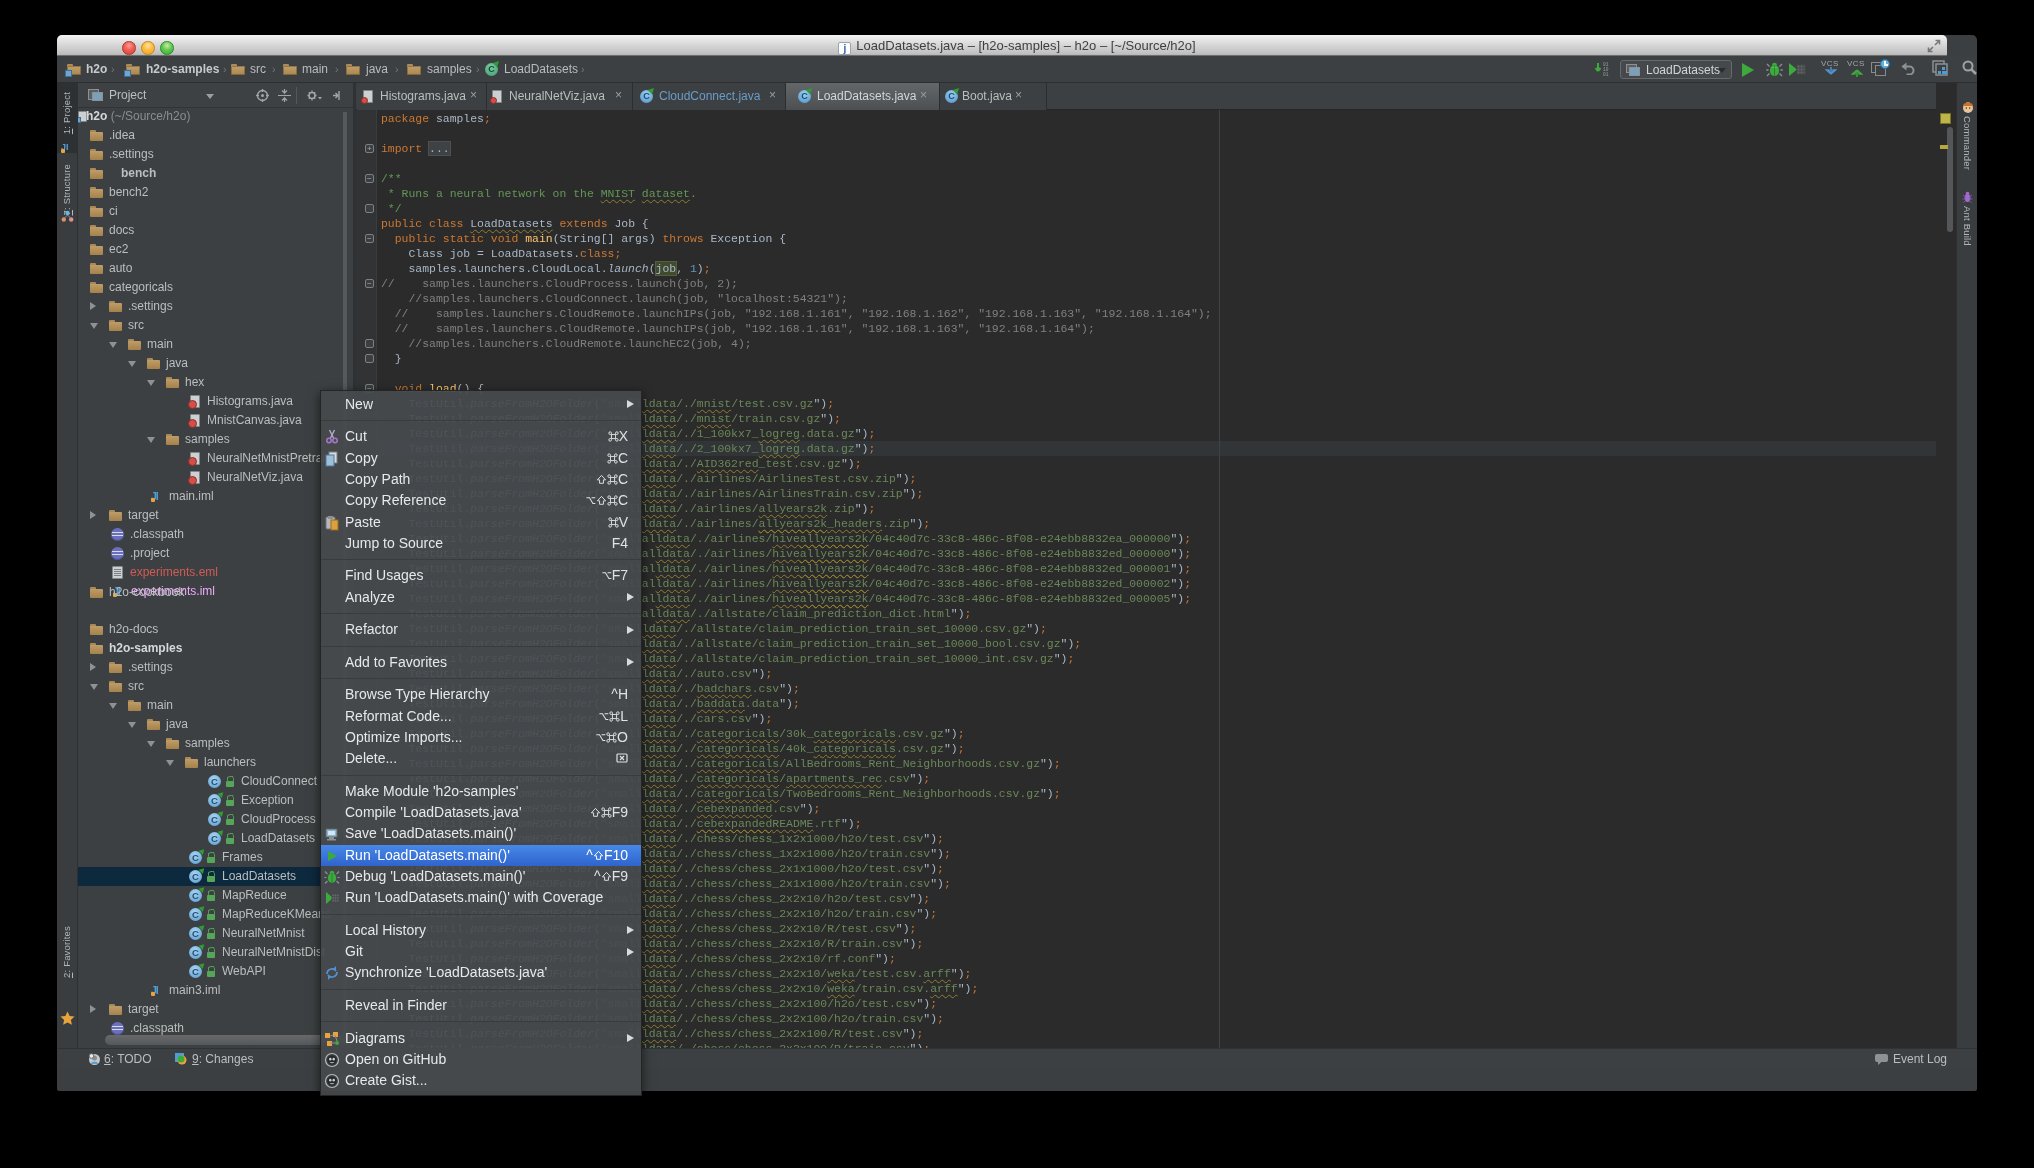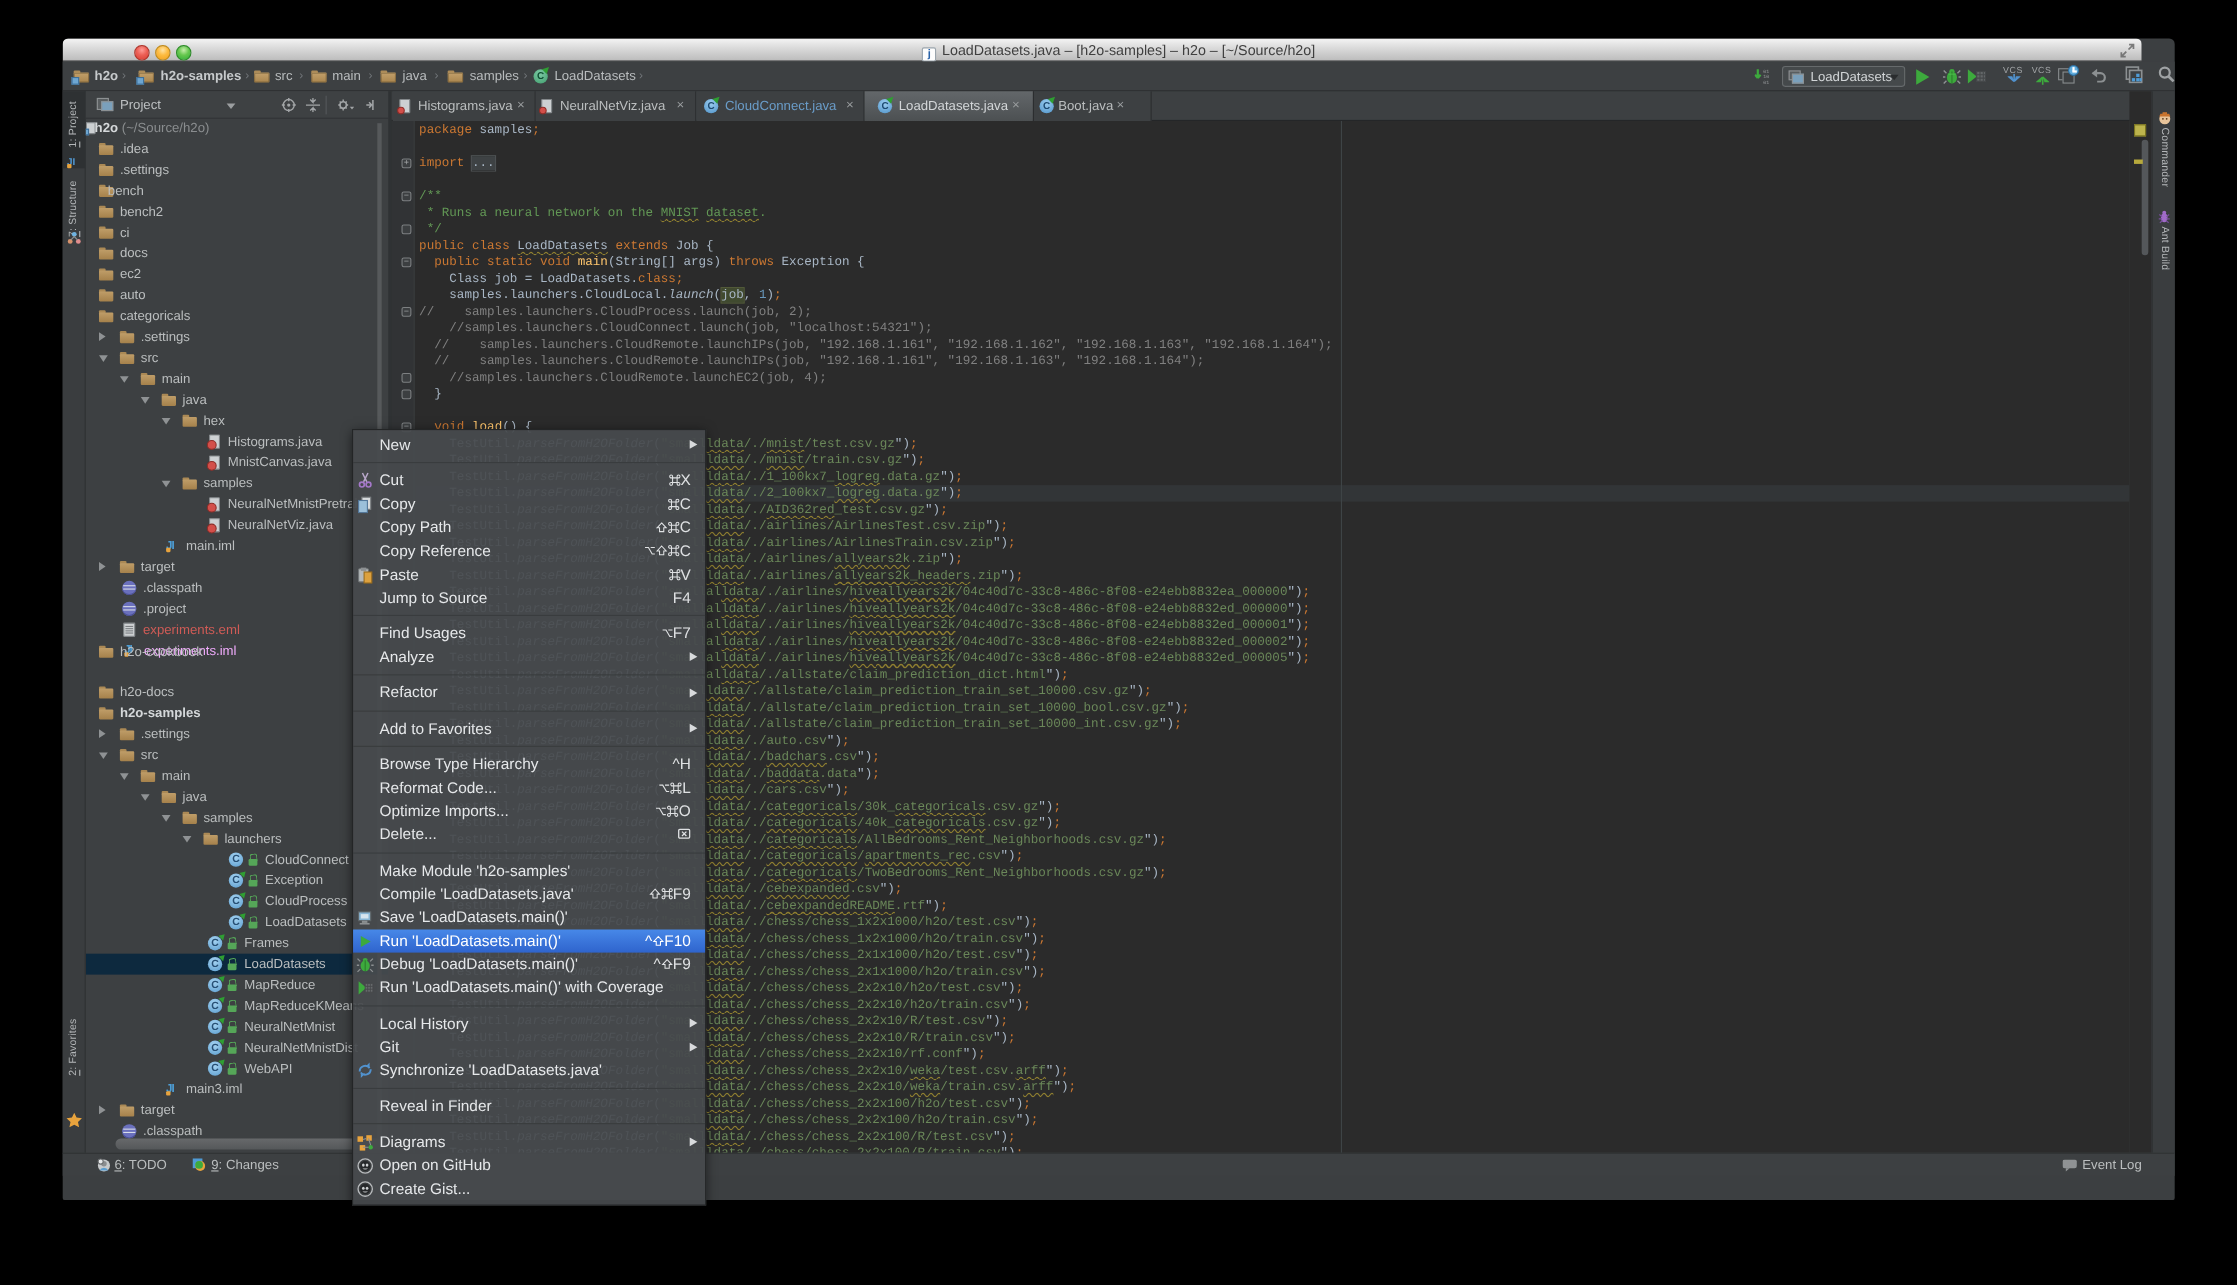--- a/index.html
+++ b/index.html
@@ -299,21 +299,21 @@
 <div class="trow" style="top:17.5px">
           <div class="ticon tfold" style="left:12px"></div>
           <div class="abs" style="left:31px;top:0;">.idea</div>
         </div>
 <div class="trow" style="top:36.5px">
           <div class="ticon tfold" style="left:12px"></div>
           <div class="abs" style="left:31px;top:0;">.settings</div>
         </div>
 <div class="trow" style="top:55.5px">
           <div class="ticon tfold" style="left:12px"></div>
-          <div class="abs" style="left:20px;top:0;">bench</div>
+          <div class="abs" style="left:43px;top:0;font-weight:bold;">bench</div>
         </div>
 <div class="trow" style="top:74.5px">
           <div class="ticon tfold" style="left:12px"></div>
           <div class="abs" style="left:31px;top:0;">bench2</div>
         </div>
 <div class="trow" style="top:93.5px">
           <div class="ticon tfold" style="left:12px"></div>
           <div class="abs" style="left:31px;top:0;">ci</div>
         </div>
 <div class="trow" style="top:112.5px">

